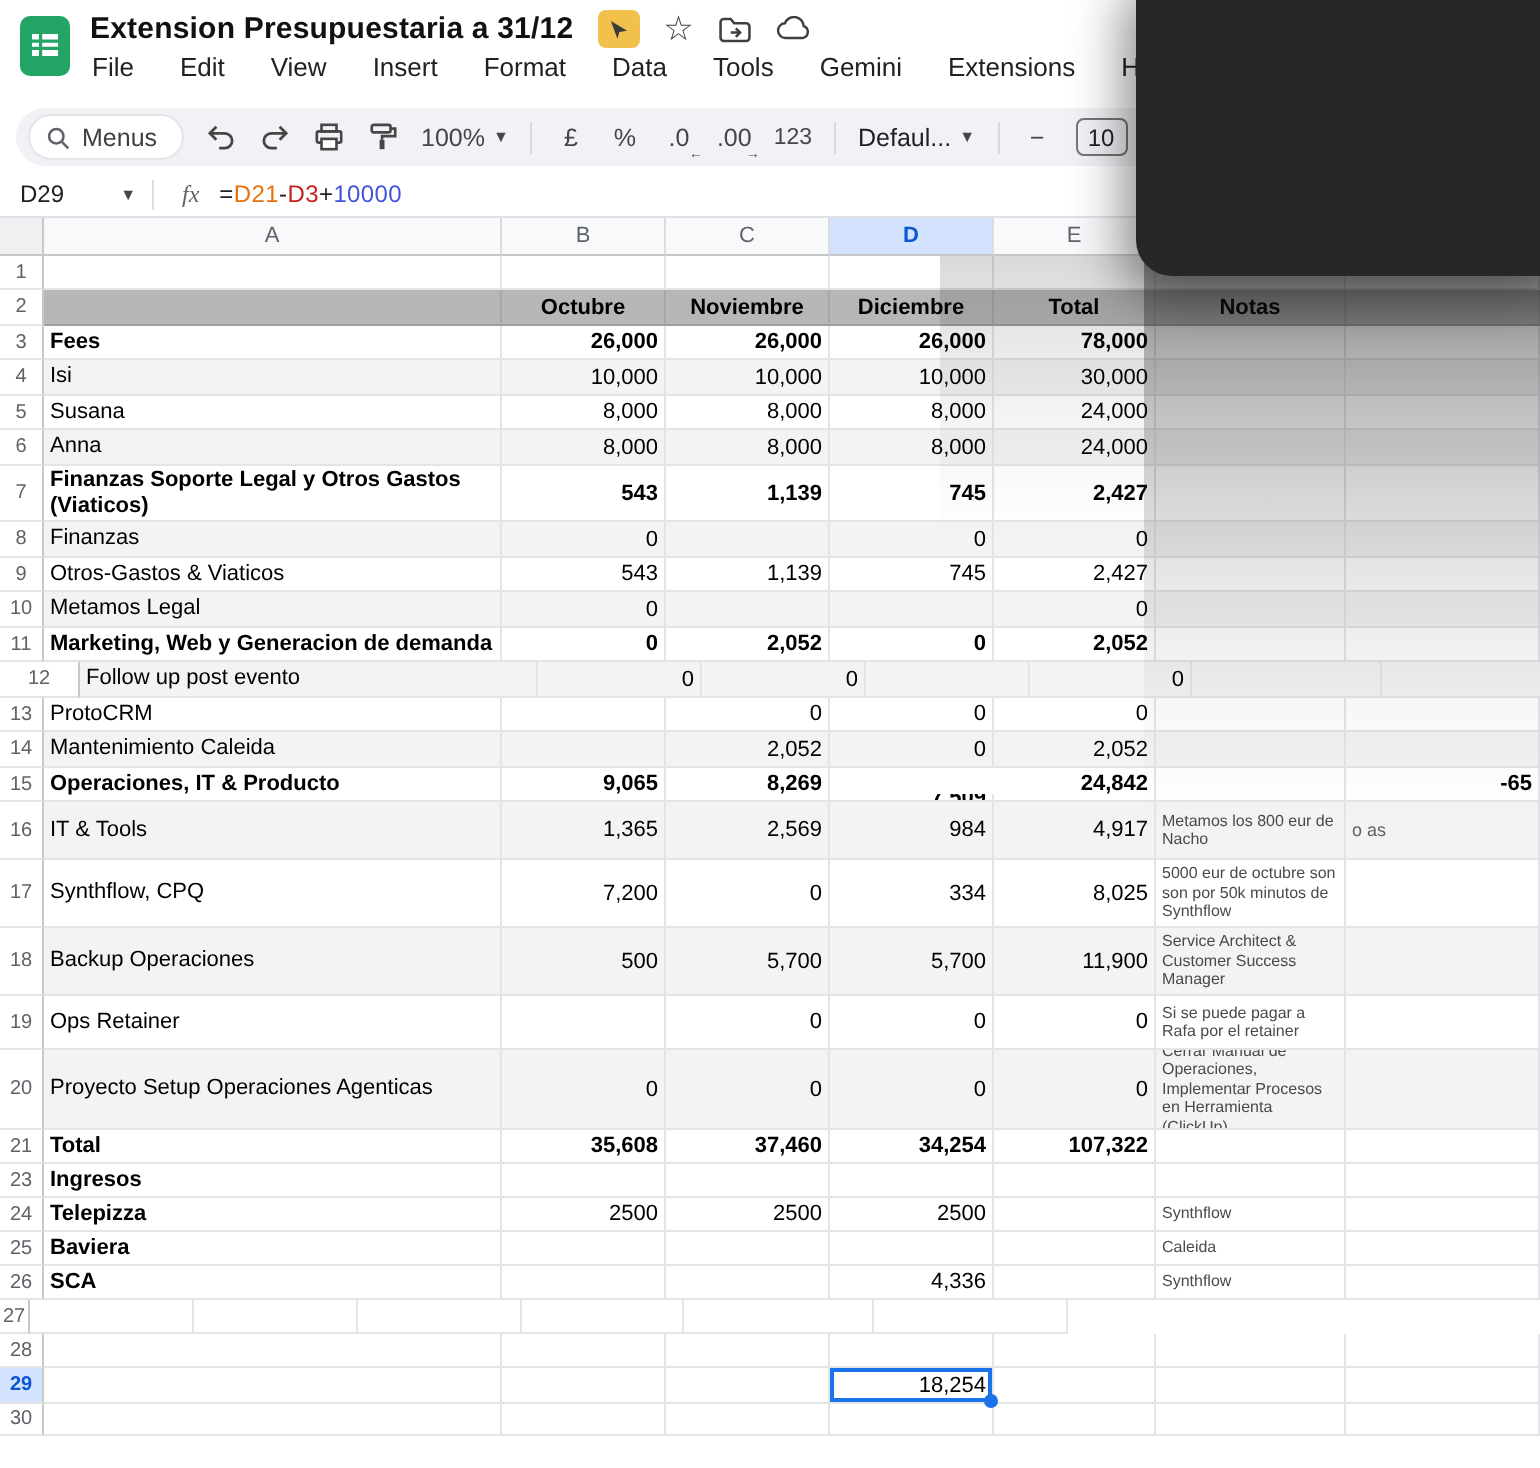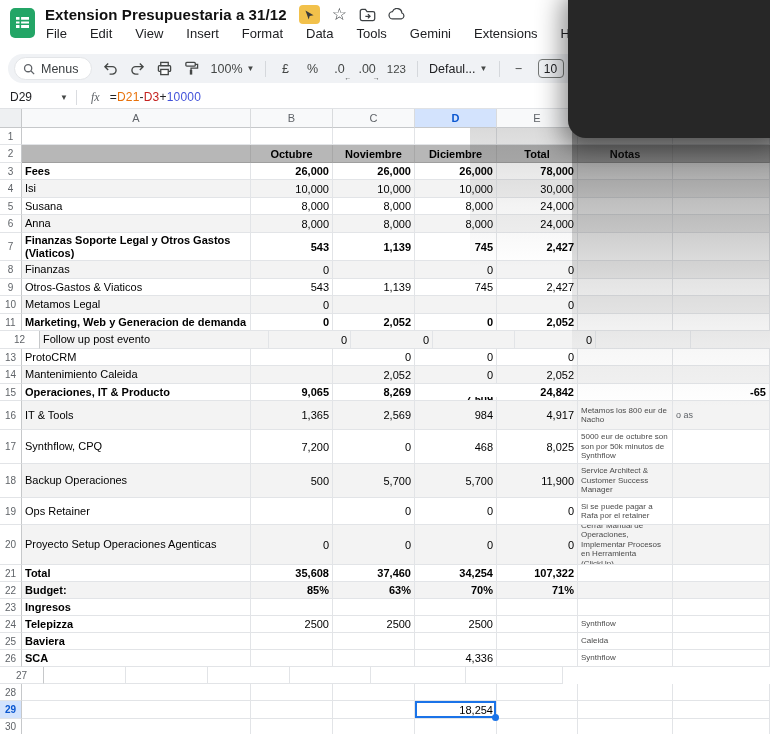--- a/index.html
+++ b/index.html
@@ -364,21 +364,21 @@
         <div class="cell shade num" style="width: 82px;">984</div>
         <div class="cell shade num" style="width: 81px;">4,917</div>
         <div class="cell shade note" style="width: 95px;">Metamos los 800 eur de Nacho</div>
         <div class="cell shade lab smallg" style="width: 97px;">o as</div>
       </div>
       <div class="g-row" style="height: 34px;">
         <div class="gut" style="width: 22px;">17</div>
         <div class="cell lab" style="width: 229px;">Synthflow, CPQ</div>
         <div class="cell num" style="width: 82px;">7,200</div>
         <div class="cell num" style="width: 82px;">0</div>
-        <div class="cell num" style="width: 82px;">468</div>
+        <div class="cell num" style="width: 82px;">334</div>
         <div class="cell num" style="width: 81px;">8,025</div>
         <div class="cell note" style="width: 95px;">5000 eur de octubre son son por 50k minutos de Synthflow</div>
         <div class="cell lab" style="width: 97px;"></div>
       </div>
       <div class="g-row" style="height: 34px;">
         <div class="gut" style="width: 22px;">18</div>
         <div class="cell shade lab" style="width: 229px;">Backup Operaciones</div>
         <div class="cell shade num" style="width: 82px;">500</div>
         <div class="cell shade num" style="width: 82px;">5,700</div>
         <div class="cell shade num" style="width: 82px;">5,700</div>
@@ -410,30 +410,20 @@
         <div class="gut" style="width: 22px;">21</div>
         <div class="cell lab bold" style="width: 229px;">Total</div>
         <div class="cell num bold" style="width: 82px;">35,608</div>
         <div class="cell num bold" style="width: 82px;">37,460</div>
         <div class="cell num bold" style="width: 82px;">34,254</div>
         <div class="cell num bold" style="width: 81px;">107,322</div>
         <div class="cell note" style="width: 95px;"></div>
         <div class="cell lab" style="width: 97px;"></div>
       </div>
       <div class="g-row" style="height: 17px;">
-        <div class="gut" style="width: 22px;">22</div>
-        <div class="cell shade lab bold" style="width: 229px;">Budget:</div>
-        <div class="cell shade num bold" style="width: 82px;">85%</div>
-        <div class="cell shade num bold" style="width: 82px;">63%</div>
-        <div class="cell shade num bold" style="width: 82px;">70%</div>
-        <div class="cell shade num bold" style="width: 81px;">71%</div>
-        <div class="cell shade note" style="width: 95px;"></div>
-        <div class="cell shade lab" style="width: 97px;"></div>
-      </div>
-      <div class="g-row" style="height: 17px;">
         <div class="gut" style="width: 22px;">23</div>
         <div class="cell lab bold" style="width: 229px;">Ingresos</div>
         <div class="cell num" style="width: 82px;"></div>
         <div class="cell num" style="width: 82px;"></div>
         <div class="cell num" style="width: 82px;"></div>
         <div class="cell num" style="width: 81px;"></div>
         <div class="cell note" style="width: 95px;"></div>
         <div class="cell lab" style="width: 97px;"></div>
       </div>
       <div class="g-row" style="height: 17px; justify-content: center;">
@@ -460,21 +450,21 @@
         <div class="gut" style="width: 22px;">26</div>
         <div class="cell lab bold" style="width: 229px;">SCA</div>
         <div class="cell num" style="width: 82px;"></div>
         <div class="cell num" style="width: 82px;"></div>
         <div class="cell num" style="width: 82px;">4,336</div>
         <div class="cell num" style="width: 81px;"></div>
         <div class="cell note" style="width: 95px;">Synthflow</div>
         <div class="cell lab" style="width: 97px;"></div>
       </div>
       <div class="g-row" style="height: 17px;">
-        <div class="gut" style="width: 44px;">27</div>
+        <div class="gut" style="width: 15px;">27</div>
         <div class="cell num" style="width: 82px;"></div>
         <div class="cell num" style="width: 82px;"></div>
         <div class="cell num" style="width: 82px;"></div>
         <div class="cell num" style="width: 81px;"></div>
         <div class="cell note" style="width: 95px;"></div>
         <div class="cell lab" style="width: 97px;"></div>
       </div>
       <div class="g-row" style="height: 17px;">
         <div class="gut" style="width: 22px;">28</div>
         <div class="cell lab" style="width: 229px;"></div>

